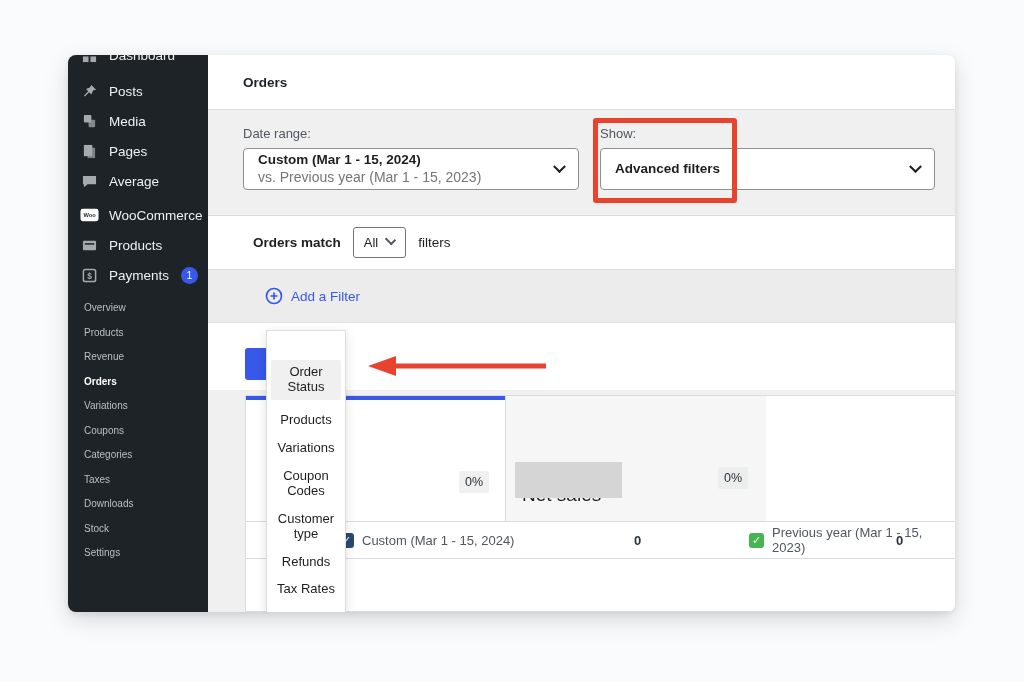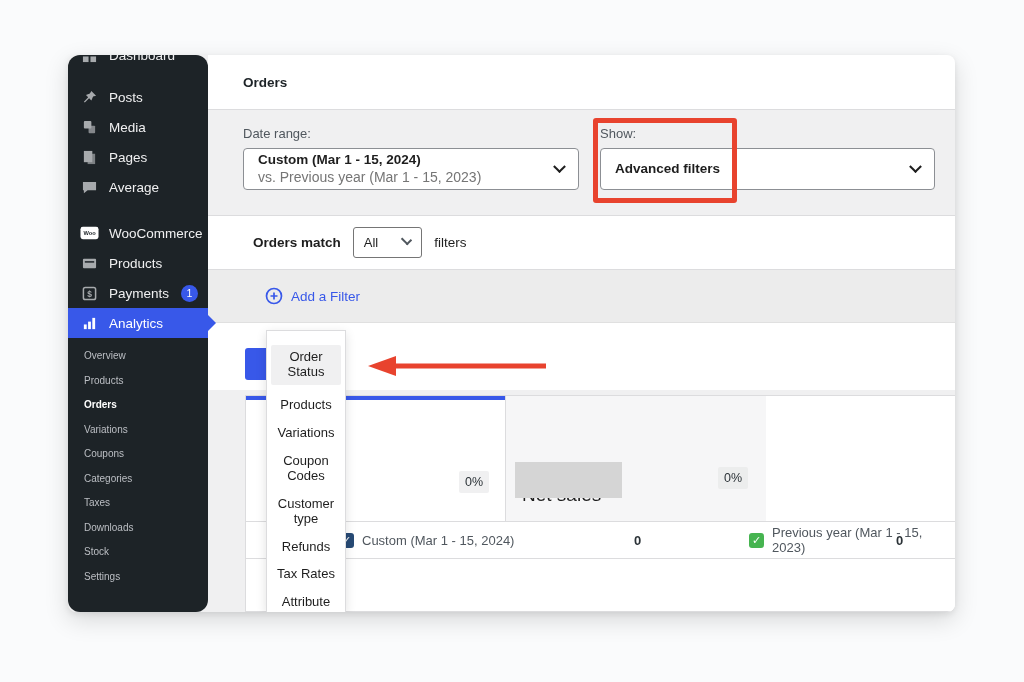--- a/index.html
+++ b/index.html
@@ -11,30 +11,30 @@
     overflow:hidden;
   }
   .screenshot-card {
     position:absolute; left:68px; top:55px; width:887px; height:557px;
     background:#f0f0f1; border-radius:8px; overflow:hidden;
     box-shadow:0 8px 24px rgba(0,0,0,.14), 0 2px 6px rgba(0,0,0,.08);
   }
   
   .sidebar {
     position:absolute; left:0; top:0; width:140px; height:100%;
-    background:#1d2327; color:#f0f0f1; z-index:10;border-radius:12px;
+    background:#1d2327; color:#f0f0f1; z-index:10;
   }
   .menu-item {
     height:30px; display:flex; align-items:center; gap:10px;
     padding-left:12px; font-size:13.5px; color:#f0f0f1; cursor:pointer;
     position:relative;
   }
   .menu-item .micon { width:19px; height:19px; display:flex; align-items:center; justify-content:center; color:#a7aaad; flex:0 0 19px; }
   .menu-item.partial { margin-top:-14px; height:28px; }
-  .menu-item.group-gap { margin-top:16px; }
+  .menu-item.group-gap { margin-top:4px; }
   .menu-item.active { background:#3858e9; color:#fff; }
   .menu-item.active .micon { color:#fff; }
   .menu-arrow {
     position:absolute; right:-8px; top:50%; transform:translateY(-50%);
     width:0; height:0; border-top:8px solid transparent; border-bottom:8px solid transparent;
     border-left:8px solid #3858e9;
   }
   .count-badge {
     background:#3858e9; color:#fff; font-size:10.5px; min-width:17px; height:17px;
     border-radius:9px; display:inline-flex; align-items:center; justify-content:center;
@@ -64,21 +64,21 @@
   .chev { width:9px; height:9px; border-right:2px solid #1e1e1e; border-bottom:2px solid #1e1e1e; transform:rotate(45deg) translate(-2px,-2px); flex:0 0 9px; }
   
   .row-match {
     position:absolute; left:0; right:0; top:160px; height:55px; background:#fff;
     border-top:1px solid #dcdcde; border-bottom:1px solid #dcdcde;
     display:flex; align-items:center; padding-left:45px; gap:12px;
   }
   .row-match .match-text { font-size:13.5px; font-weight:bold; color:#1e1e1e; }
   .mini-select {
     border:1px solid #757575; border-radius:3px; background:#fff; height:31px;
-    display:flex; align-items:center; gap:24px; padding:0 10px; font-size:13px; color:#1e1e1e; cursor:pointer;
+    display:flex; align-items:center; gap:8px; padding:0 10px; font-size:13px; color:#1e1e1e; cursor:pointer;
   }
   .mini-select .chev { border-color:#50575e; width:7px; height:7px; }
   .row-addfilter {
     position:absolute; left:0; right:0; top:215px; height:52px; background:#ececec;
     display:flex; align-items:center; padding-left:57px; gap:8px; cursor:pointer;
   }
   .add-filter-label { color:#3858e9; font-size:13.5px; }
   .row-apply {
     position:absolute; left:0; right:0; top:267px; height:68px; background:#fff;
     border-top:1px solid #e0e0e0;
@@ -113,21 +113,21 @@
   
   .filter-menu {
     position:absolute; left:58px; top:275px; width:80px; bottom:0; z-index:40;
     background:#fff; border:1px solid #dcdcde; border-bottom:none;
     box-shadow:0 3px 10px rgba(0,0,0,.12);
     display:flex; flex-direction:column; align-items:center; padding-top:14px; gap:13px;
   }
   .filter-menu .fm-item {
     font-size:13px; color:#1e1e1e; text-align:center; width:70px; line-height:1.15; cursor:pointer;
   }
-  .filter-menu .fm-item.highlight { background:#f0f0f1; border-radius:2px; padding:5px 2px; }
+  .filter-menu .fm-item.highlight { background:#f0f0f1; border-radius:2px; padding:5px 2px;margin-top:15px; }
   
   .anno-rect {
     position:absolute; left:385px; top:63px; width:144px; height:85px;
     border:5px solid #e8432e; border-radius:3px; z-index:50; pointer-events:none;
   }
   .anno-arrow-wrap { position:absolute; left:160px; top:298px; z-index:50; display:flex; align-items:center; pointer-events:none; }
   .anno-text {
     position:absolute; left:375px; top:300px; z-index:50;
     font-size:17px; font-weight:bold; color:#e8432e; white-space:nowrap;
   }
@@ -143,21 +143,21 @@
         <svg width="15" height="15" viewBox="0 0 16 16">
             <rect x="1" y="1" width="6" height="6" fill="currentColor"></rect>
             <rect x="9" y="1" width="6" height="6" fill="currentColor"></rect>
             <rect x="1" y="9" width="6" height="6" fill="currentColor"></rect>
             <rect x="9" y="9" width="6" height="6" fill="currentColor"></rect>
           </svg>
       </span>
       <span>Dashboard</span>
     </div>
 
-    <div class="menu-item" style="margin-top:13px">
+    <div class="menu-item" style="margin-top:7px">
       <span class="micon">
         <svg width="15" height="15" viewBox="0 0 16 16">
             <path d="M10 1l5 5-3.2 1-1.8 4.2-2.4-2.4L3 13.4 2 12.4l4.6-4.6L4.2 5.4 8.4 3.6 10 1z" fill="currentColor"></path>
           </svg>
       </span>
       <span>Posts</span>
     </div>
 
     <div class="menu-item">
       <span class="micon">
@@ -214,35 +214,25 @@
         <svg width="15" height="15" viewBox="0 0 16 16">
             <rect x="1.5" y="1.5" width="13" height="13" rx="2" fill="none" stroke="currentColor" stroke-width="1.6"></rect>
             <text x="8" y="11.5" font-size="9" font-weight="bold" fill="currentColor" text-anchor="middle" font-family="Liberation Sans, sans-serif">$</text>
           </svg>
       </span>
       <span>Payments</span>
 
       <span class="count-badge">1</span>
     </div>
 
-    <div class="menu-item active">
-      <span class="micon">
-        <svg width="15" height="15" viewBox="0 0 16 16">
-            <rect x="2" y="9" width="3" height="5" fill="currentColor"></rect>
-            <rect x="6.5" y="6" width="3" height="8" fill="currentColor"></rect>
-            <rect x="11" y="2" width="3" height="12" fill="currentColor"></rect>
-          </svg>
-      </span>
-      <span>Analytics</span>
-      <span class="menu-arrow"></span>
-    </div>
 
     <ul class="submenu">
       <li>Overview</li>
       <li>Products</li>
+      <li>Revenue</li>
       <li class="active">Orders</li>
       <li>Variations</li>
       <li>Coupons</li>
       <li>Categories</li>
       <li>Taxes</li>
       <li>Downloads</li>
       <li>Stock</li>
       <li>Settings</li>
     </ul>
   </nav>

